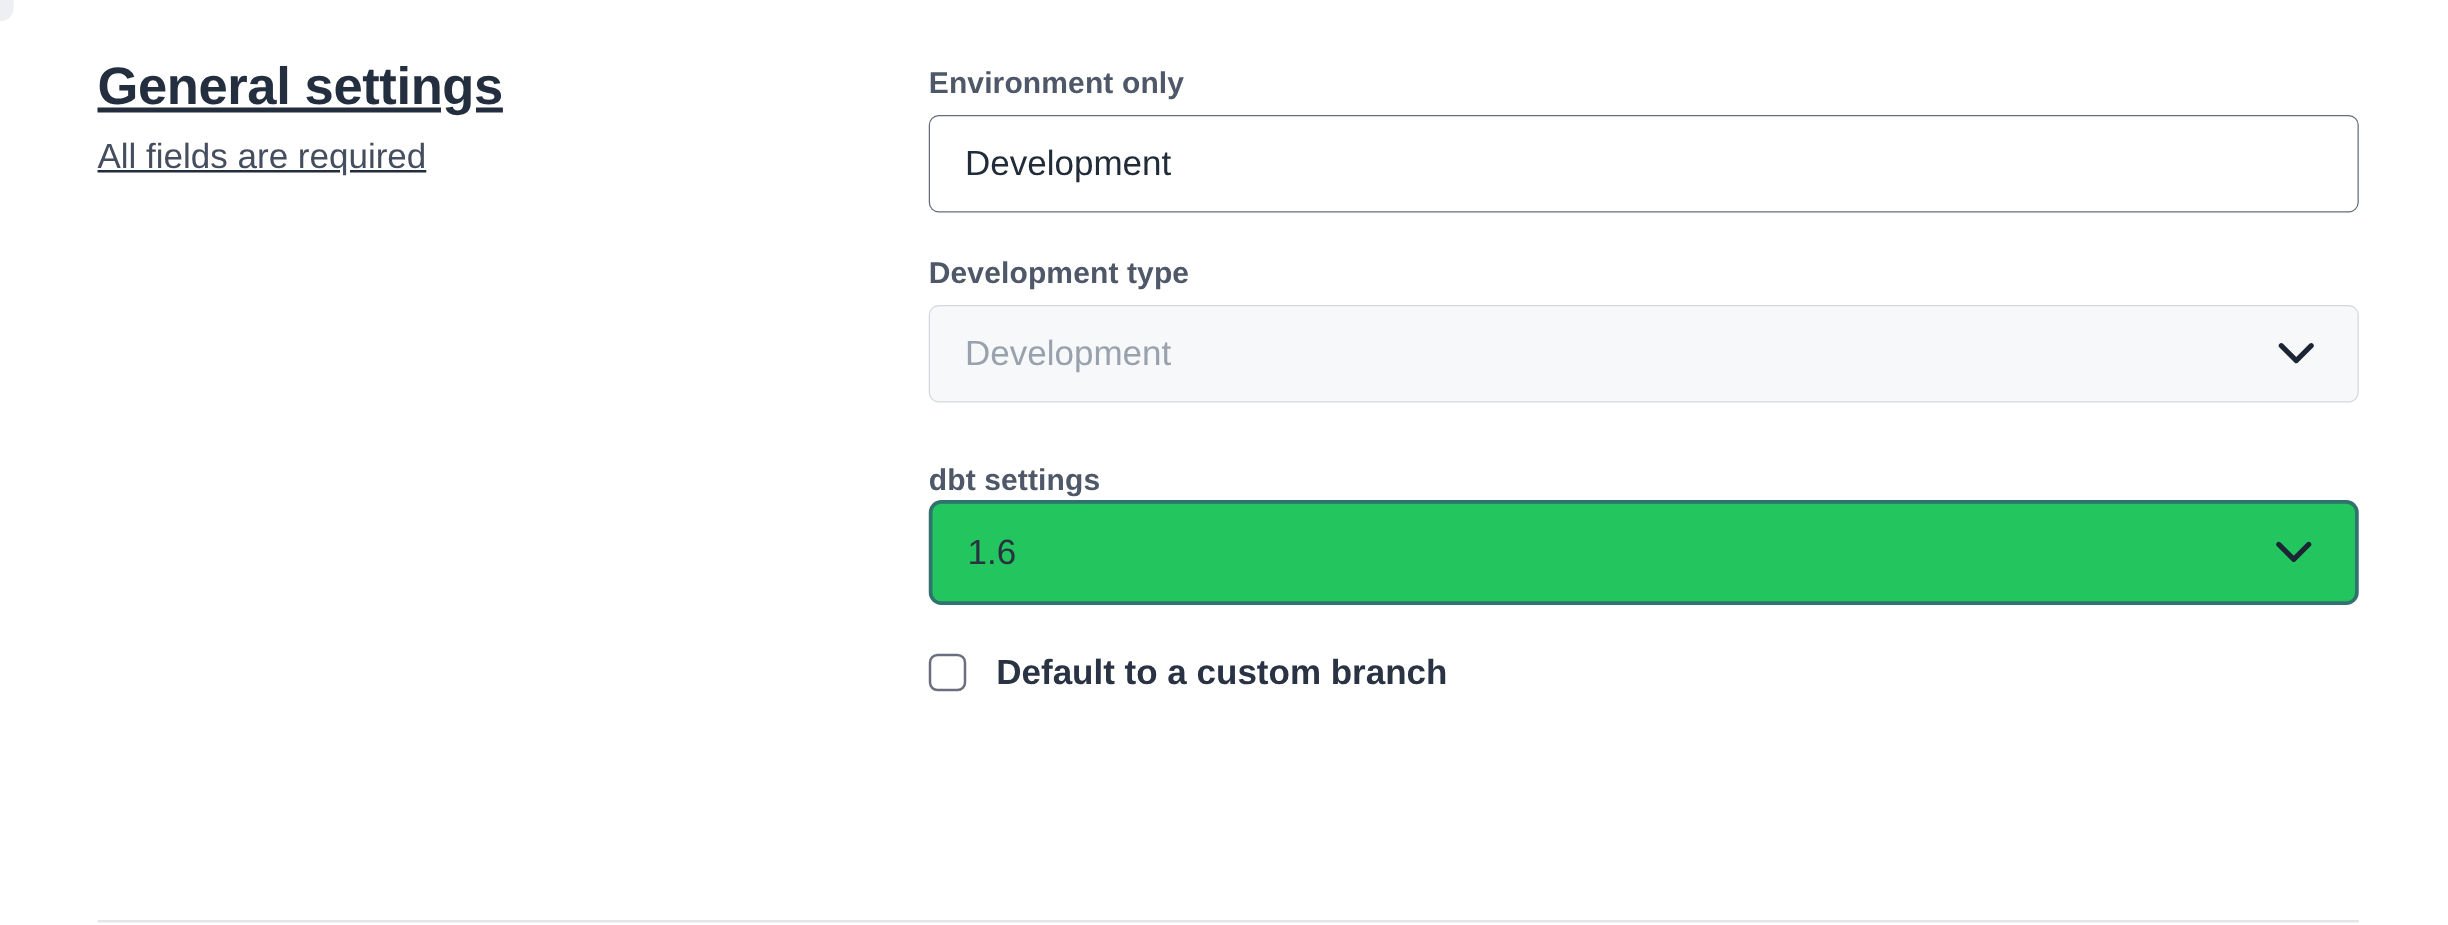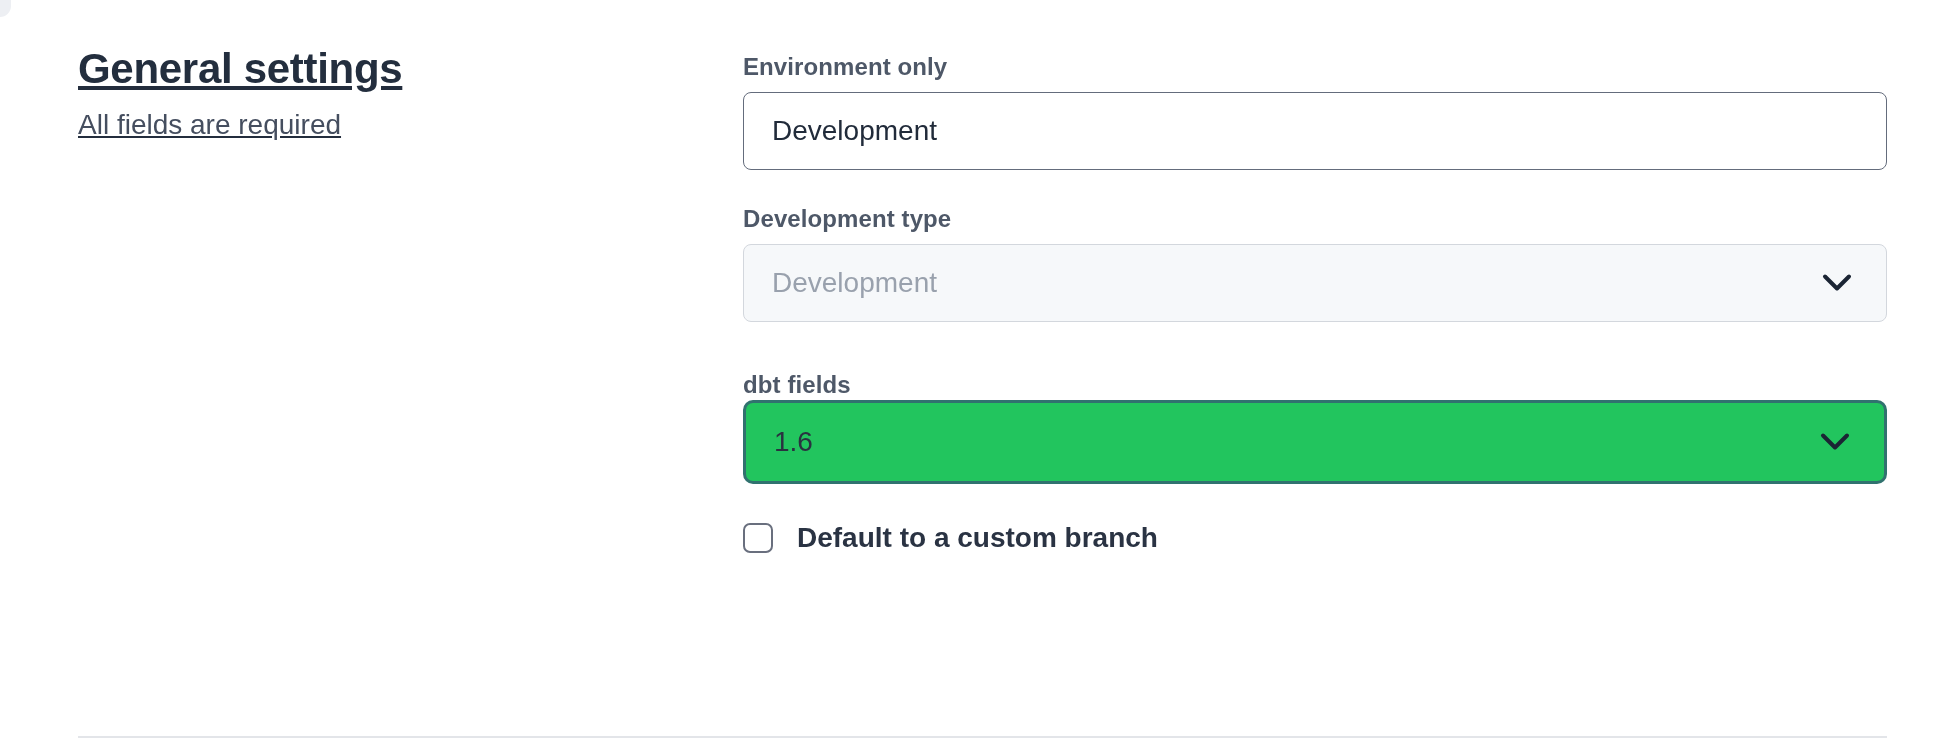--- a/index.html
+++ b/index.html
@@ -130,21 +130,21 @@
     <svg class="select-chevron" viewBox="0 0 30 19">
       <polyline points="3,3 15,15 27,3" fill="none" stroke="#1b2534" stroke-width="4" stroke-linecap="round" stroke-linejoin="round"></polyline>
     </svg>
   </div>
 
   <div class="spacer-16"></div>
 
 
   <div class="spacer-32"></div>
 
-  <div class="field-label">dbt fields</div>
+  <div class="field-label">dbt settings</div>
   <div class="select-box focused">
     <span>1.6</span>
     <svg class="select-chevron" viewBox="0 0 30 19">
       <polyline points="3,3 15,15 27,3" fill="none" stroke="#1b2534" stroke-width="4" stroke-linecap="round" stroke-linejoin="round"></polyline>
     </svg>
   </div>
 
   <div class="spacer-38"></div>
 
   <div class="checkbox-row">

